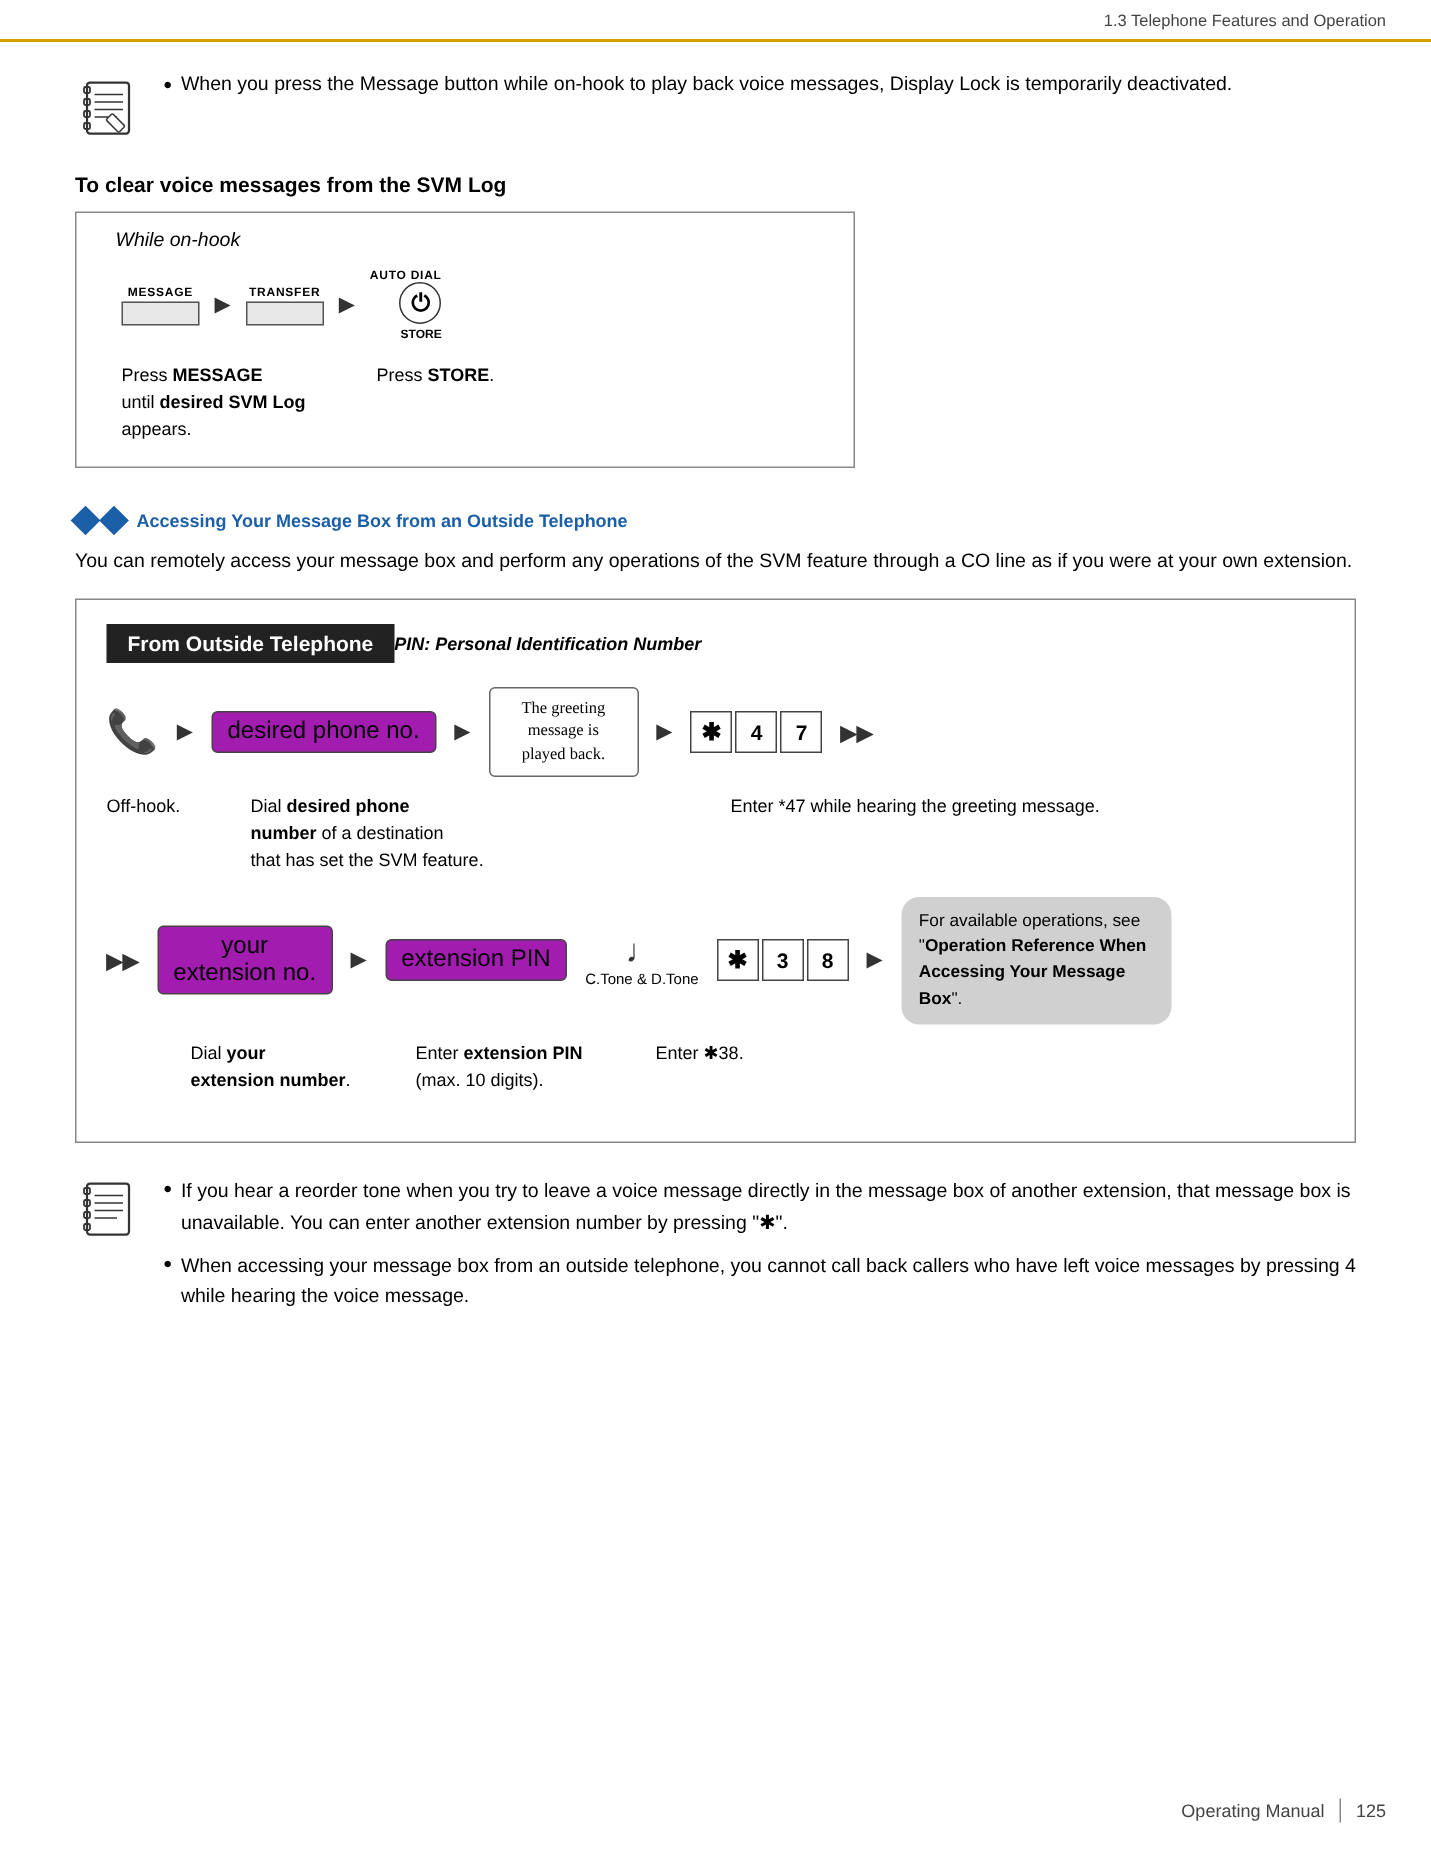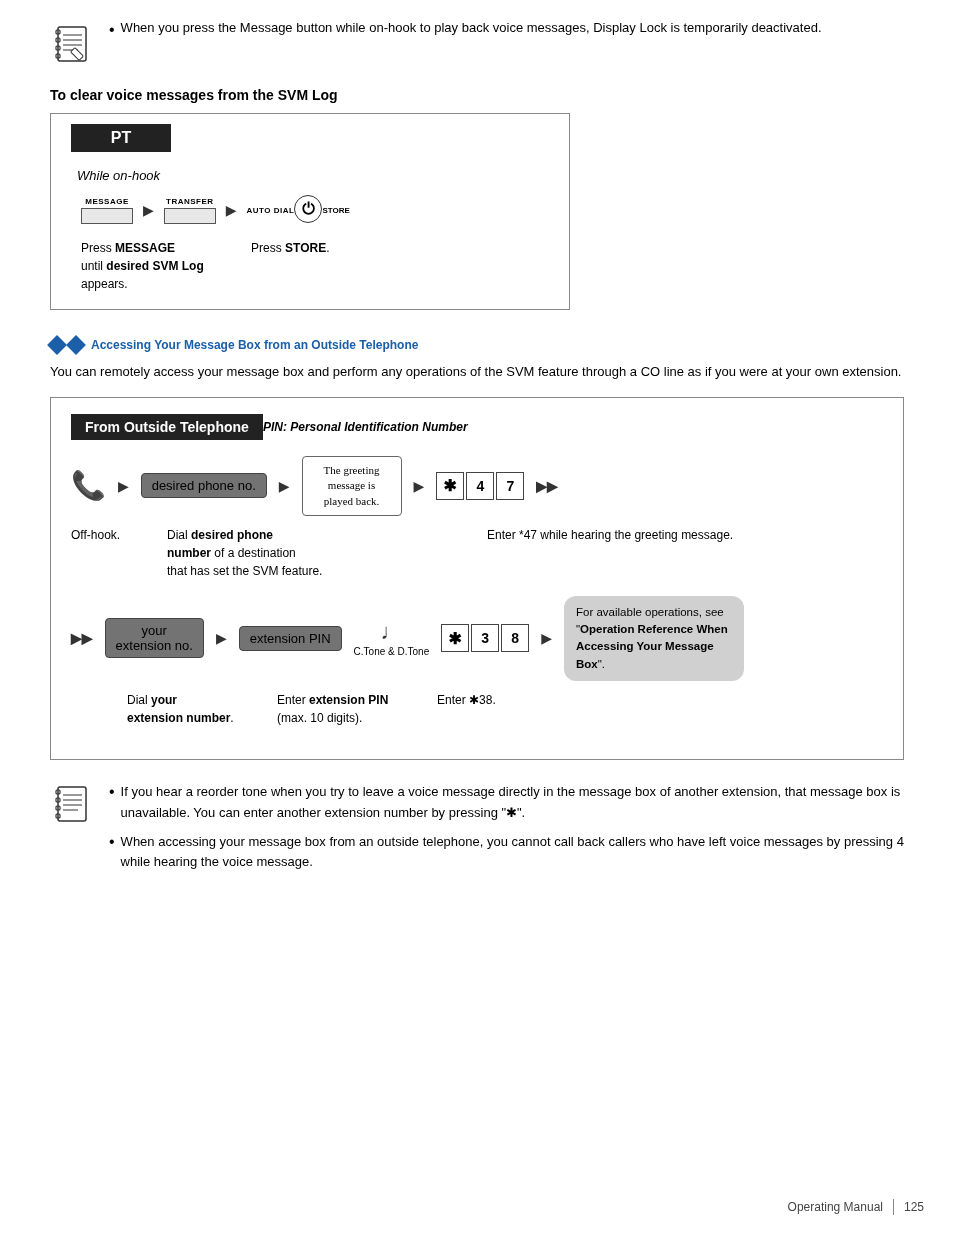--- a/index.html
+++ b/index.html
@@ -96,22 +96,22 @@
       gap: 10px;
       margin-bottom: 14px;
       margin-left: 10px;
     }
     .pt-arrow {
       font-size: 16px;
       color: #333;
     }
     .store-icon-wrap {
       display: flex;
-      flex-direction: row;
-      align-items: center;
+      flex-direction: column;
+      align-items: flex-end;
       font-size: 8px;
       font-weight: bold;
     }
     .store-circle {
       width: 28px;
       height: 28px;
       border-radius: 50%;
       border: 1.5px solid #333;
       display: flex;
       align-items: center;
@@ -200,22 +200,22 @@
       display: flex;
       flex-direction: column;
       align-items: center;
     }
 
     
     .rounded-btn {
       border: 1.5px solid #444;
       border-radius: 4px;
       padding: 4px 10px;
-      font-size: 13px;
-      background: #737373;
+      font-size: 16px;
+      background: #a21caf;
       text-align: center;
       min-width: 80px;
     }
 
     
     .greeting-box {
       border: 1.5px solid #666;
       border-radius: 4px;
       padding: 6px 10px;
       font-size: 11px;
@@ -338,20 +338,23 @@
     .single-arrow-right::after {
       content: '▶';
       font-size: 14px;
     }
   </style>
 </head>
 <body>
 
 <div class="page-container">
 
+  <div class="page-header">
+    <span class="header-title">1.3 Telephone Features and Operation</span>
+  </div>
 
   <div class="main-content">
 
     <div class="note-section">
       <div class="note-icon">
         <svg class="notebook-svg" viewBox="0 0 44 44" xmlns="http://www.w3.org/2000/svg">
           <rect x="8" y="5" width="28" height="34" rx="2" fill="none" stroke="#333" stroke-width="1.5"></rect>
           <rect x="6" y="8" width="4" height="4" rx="1" fill="none" stroke="#333" stroke-width="1.2"></rect>
           <rect x="6" y="16" width="4" height="4" rx="1" fill="none" stroke="#333" stroke-width="1.2"></rect>
           <rect x="6" y="24" width="4" height="4" rx="1" fill="none" stroke="#333" stroke-width="1.2"></rect>
@@ -368,23 +371,20 @@
         <div class="bullet-item">
           <span class="bullet-dot">•</span>
           <span>When you press the Message button while on-hook to play back voice messages, Display Lock is temporarily deactivated.</span>
         </div>
       </div>
     </div>
 
     <div class="section-label">To clear voice messages from the SVM Log</div>
 
     <div class="pt-box">
-      <div style="margin-bottom:8px;">
-        <span class="pt-header-row">PT</span>
-      </div>
       <div class="pt-sub-label">While on-hook</div>
 
       <div class="pt-flow-row">
 
         <div style="display:flex;flex-direction:column;align-items:center;">
           <span style="font-size:8px;font-weight:bold;letter-spacing:0.5px;">MESSAGE</span>
           <div style="width:52px;height:16px;border:1px solid #555;background:#e8e8e8;margin-top:2px;"></div>
         </div>
         <span class="pt-arrow single-arrow-right"></span>
 

